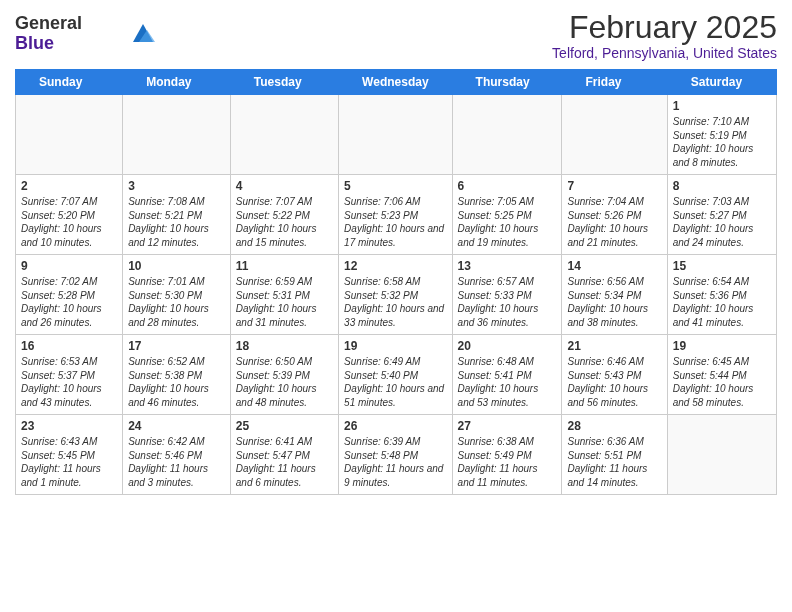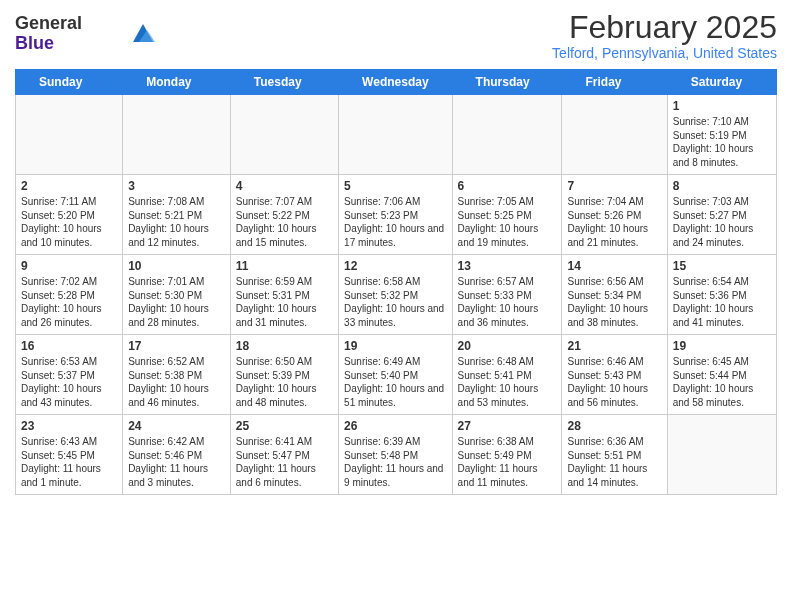--- a/index.html
+++ b/index.html
@@ -40,21 +40,21 @@
       text-align: right;
     }
     .main-title {
       font-size: 32px;
       font-weight: normal;
       color: #333;
       line-height: 1.1;
     }
     .subtitle {
       font-size: 14px;
-      color: #3b82f6;
+      color: #4c1d95;
     }
     .calendar {
       width: 100%;
       border-collapse: collapse;
       border: 1px solid #ccc;
     }
     .calendar th {
       background: #2a7de1;
       color: #fff;
       font-size: 12px;
@@ -78,20 +78,21 @@
     }
     .day-number {
       font-size: 12px;
       font-weight: bold;
       margin-bottom: 2px;
     }
     .day-info {
       font-size: 10px;
       line-height: 1.35;
       color: #333;
+      font-style: italic;
     }
   </style>
 </head>
 <body>
 
 <div class="page">
   <div class="header">
     <div class="logo">
       <div class="logo-text">
         <span style="font-size:18px;font-weight:bold;color:#333;line-height:1.1;">General</span>
@@ -132,21 +133,21 @@
             <div class="day-number">1</div>
             <div class="day-info">Sunrise: 7:10 AM
 Sunset: 5:19 PM
 Daylight: 10 hours
 and 8 minutes.</div>
           </td>
         </tr>
         <tr>
           <td>
             <div class="day-number">2</div>
-            <div class="day-info">Sunrise: 7:11 AM
+            <div class="day-info">Sunrise: 7:07 AM
 Sunset: 5:20 PM
 Daylight: 10 hours
 and 10 minutes.</div>
           </td>
           <td>
             <div class="day-number">3</div>
             <div class="day-info">Sunrise: 7:08 AM
 Sunset: 5:21 PM
 Daylight: 10 hours
 and 12 minutes.</div>

